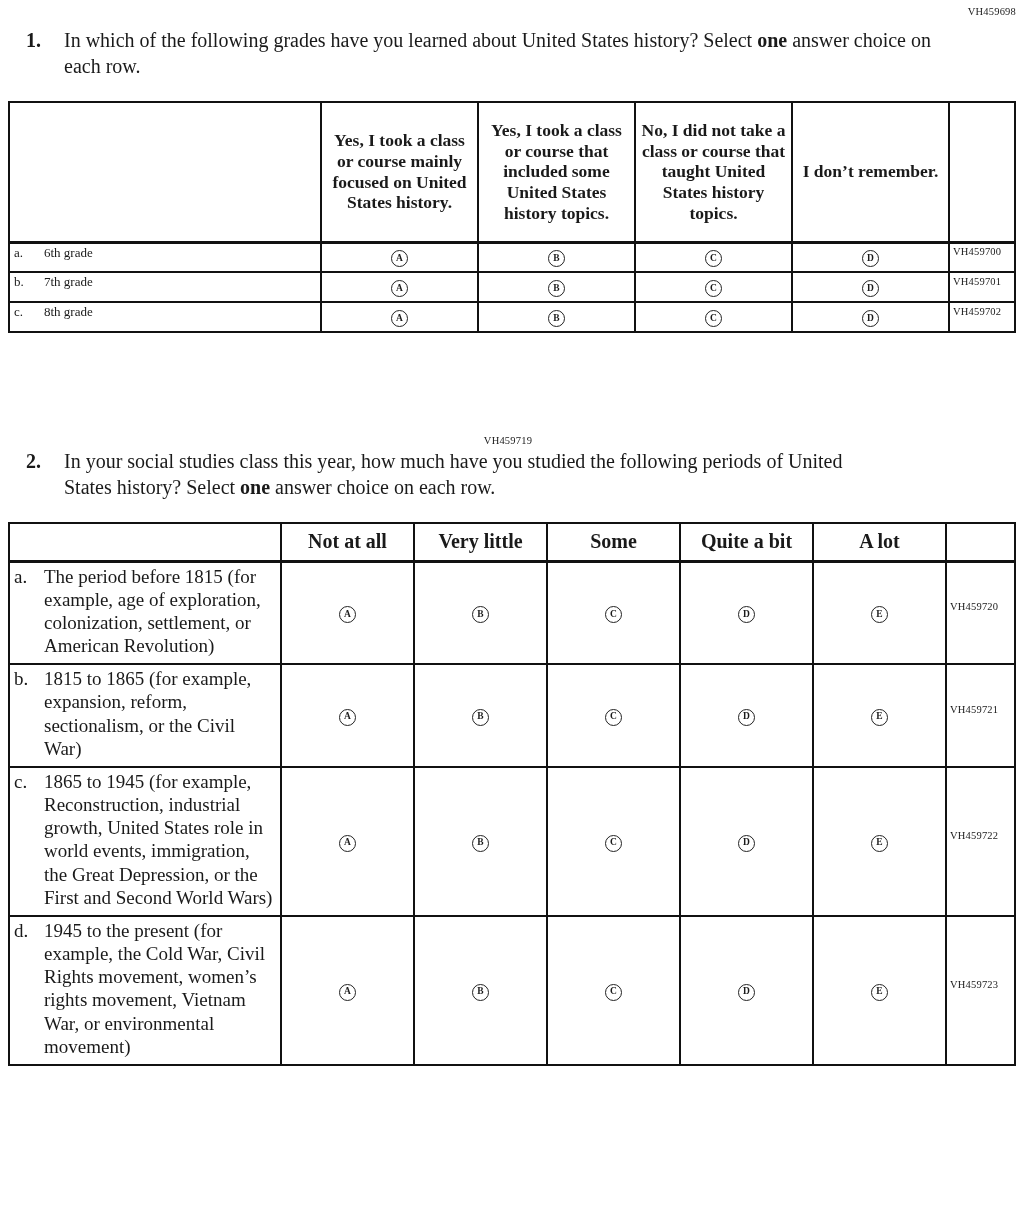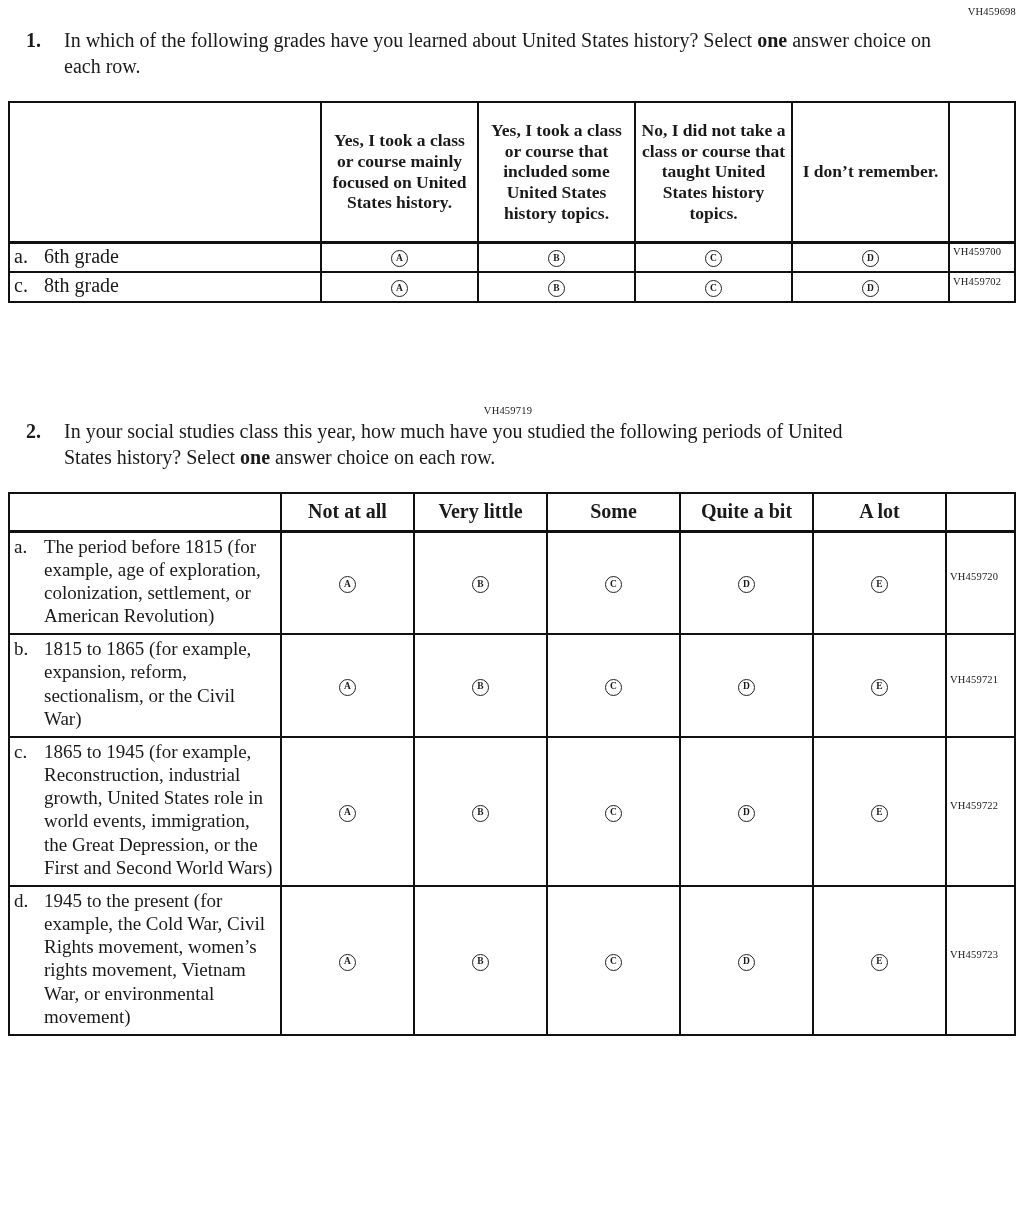--- a/index.html
+++ b/index.html
@@ -22,21 +22,21 @@
   .bold { font-weight:bold; }
 
   table { border-collapse:collapse; table-layout:fixed; margin:22px 0 0 8px; }
   td, th { border:2px solid #111; padding:0; }
   thead th { vertical-align:middle; text-align:center; font-weight:bold; }
 
   
   .t1 { width:1006px; }
   .t1 thead th { height:140px; font-size:17.5px; line-height:1.18; padding:4px 3px; border-bottom:3px solid #111; }
   .t1 tbody td { height:30px; }
-  .rowlabel { font-size:20px; padding:1px 16px 2px 4px; vertical-align:top; }
+  .rowlabel { font-size:13px; padding:1px 16px 2px 4px; vertical-align:top; }
   .rowlabel .letter { display:inline-block; width:30px; }
 
   
   .t2 { width:1006px; }
   .t2 thead th { height:38px; font-size:20px; padding:2px 3px; border-bottom:3px solid #111;margin-left:12px; }
   .t2 .rowlabel { font-size:19px; line-height:1.22; padding:2px 6px 6px 4px; }
   .t2 .rowlabel .inner { display:flex; }
   .t2 .rowlabel .letter { width:30px; flex:none; display:block; }
   .t2 .rowlabel .labtext { flex:1; }
 
@@ -78,20 +78,28 @@
     </tr>
   </thead>
   <tbody>
     <tr>
       <td class="rowlabel"><span class="letter">a.</span><span>6th grade</span></td>
       <td class="opt"><span class="bubble">A</span></td>
       <td class="opt"><span class="bubble">B</span></td>
       <td class="opt"><span class="bubble">C</span></td>
       <td class="opt"><span class="bubble">D</span></td>
       <td class="codecell code">VH459700</td>
+    </tr>
+    <tr>
+      <td class="rowlabel"><span class="letter">b.</span><span>7th grade</span></td>
+      <td class="opt"><span class="bubble">A</span></td>
+      <td class="opt"><span class="bubble">B</span></td>
+      <td class="opt"><span class="bubble">C</span></td>
+      <td class="opt"><span class="bubble">D</span></td>
+      <td class="codecell code">VH459701</td>
     </tr>
     <tr>
       <td class="rowlabel"><span class="letter">c.</span><span>8th grade</span></td>
       <td class="opt"><span class="bubble">A</span></td>
       <td class="opt"><span class="bubble">B</span></td>
       <td class="opt"><span class="bubble">C</span></td>
       <td class="opt"><span class="bubble">D</span></td>
       <td class="codecell code">VH459702</td>
     </tr>
   </tbody>

